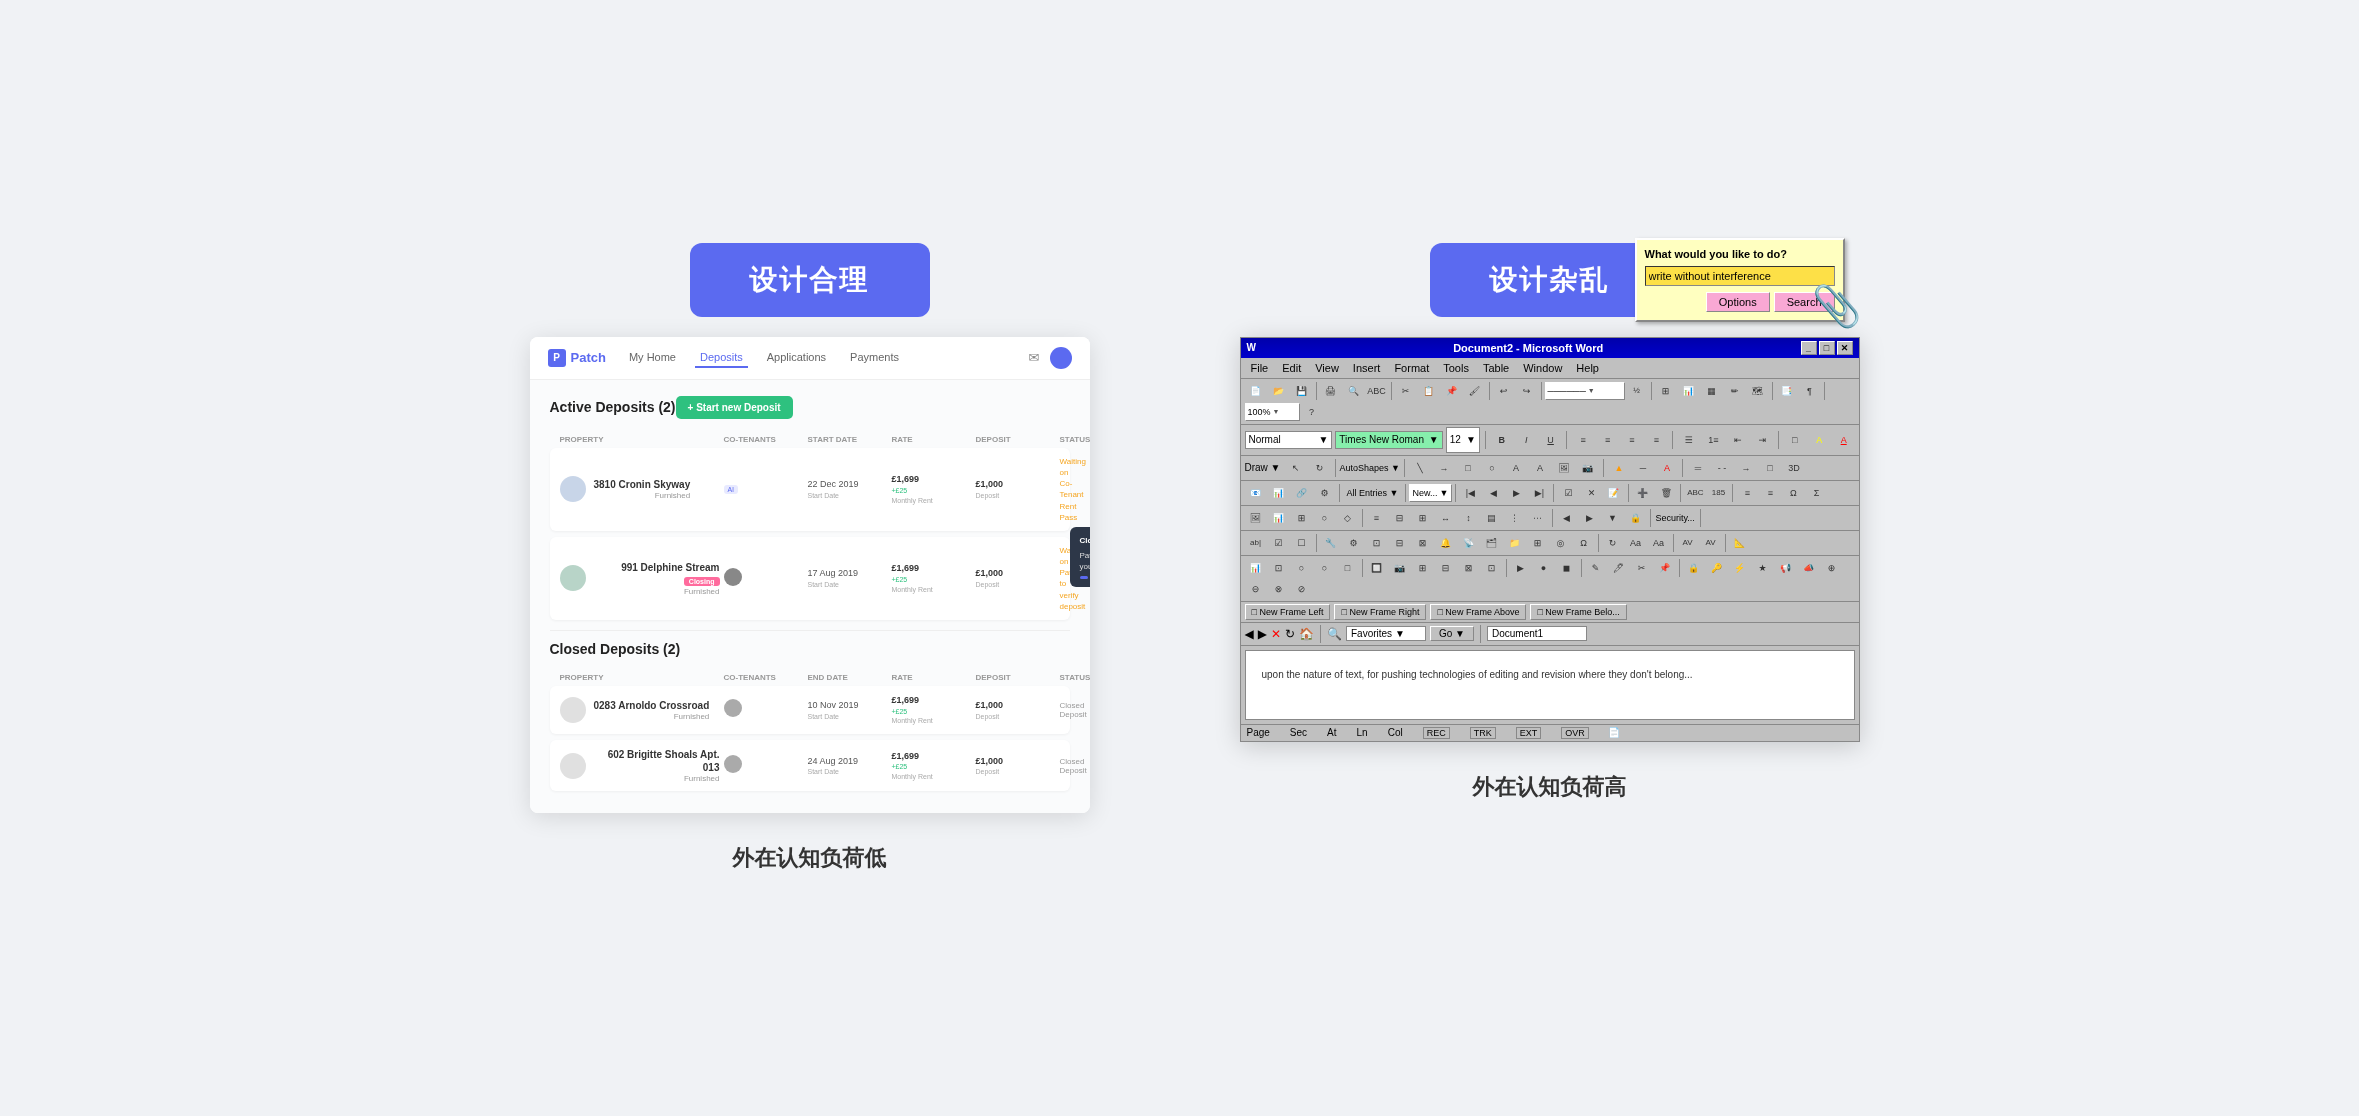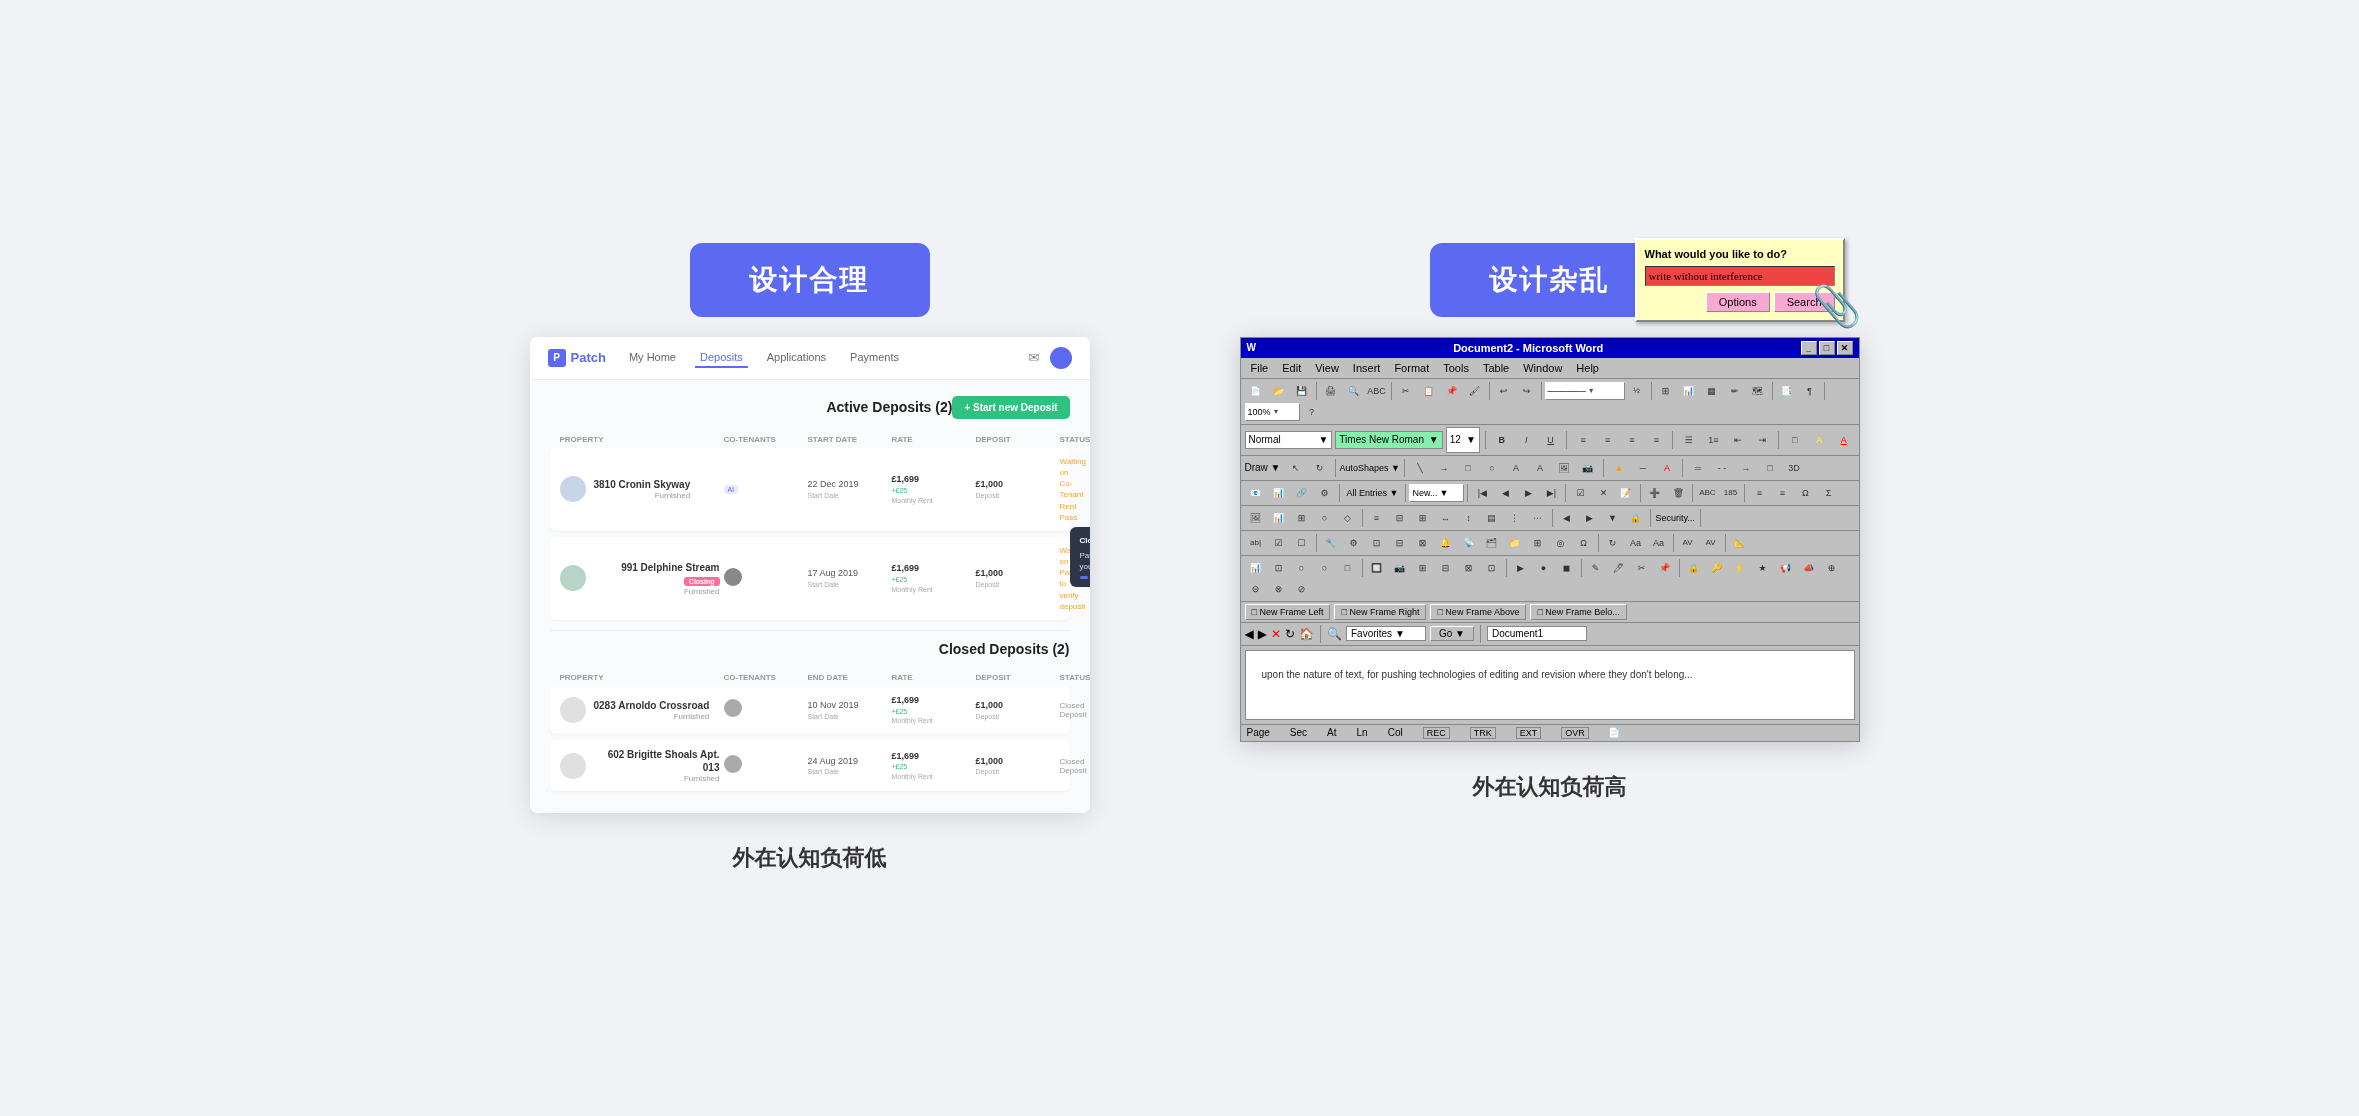--- a/index.html
+++ b/index.html
@@ -98,21 +98,21 @@
       display: flex;
       gap: 10px;
       align-items: center;
     }
     .patch-content {
       padding: 16px 20px;
       background: #fafbfc;
     }
     .patch-section-header {
       display: flex;
-      justify-content: flex-end;
+      justify-content: flex-start;
       align-items: center;
       margin-bottom: 12px;
     }
     .patch-section-title {
       font-size: 14px;
       font-weight: 600;
       color: #222;
     }
     .patch-btn-green {
       background: #2ec17f;
@@ -448,22 +448,21 @@
       font-size: 11px;
       font-weight: bold;
       color: #000;
       margin-bottom: 6px;
     }
     .word-assistant-input {
       width: 100%;
       border: 1px inset #888;
       padding: 3px;
       font-size: 11px;
-      background: #ef4444;
-      font-family: Liberation Serif, serif;
+      background: #fde047;
     }
     .word-assistant-buttons {
       display: flex;
       gap: 4px;
       margin-top: 6px;
       justify-content: flex-end;
     }
     .word-assistant-btn {
       background: #f9a8d4;
       border: 1px solid #888;
@@ -844,21 +843,21 @@
       </div>
 
       <div class="word-multi-toolbar">
         <div class="word-tb-icon">📧</div>
         <div class="word-tb-icon">📊</div>
         <div class="word-tb-icon">🔗</div>
         <div class="word-tb-icon">⚙</div>
         <div class="word-tb-sep"></div>
         <span style="font-size:9px; padding:0 4px;">All Entries ▼</span>
         <div class="word-tb-sep"></div>
-        <div class="word-tb-dropdown" style="width:55px; font-size:9px;">
+        <div class="word-tb-dropdown" style="width:43px; font-size:9px;">
           <span>New...</span>
           <span>▼</span>
         </div>
         <div class="word-tb-sep"></div>
         <div class="word-tb-icon">|◀</div>
         <div class="word-tb-icon">◀</div>
         <div class="word-tb-icon">▶</div>
         <div class="word-tb-icon">▶|</div>
         <div class="word-tb-sep"></div>
         <div class="word-tb-icon">☑</div>

